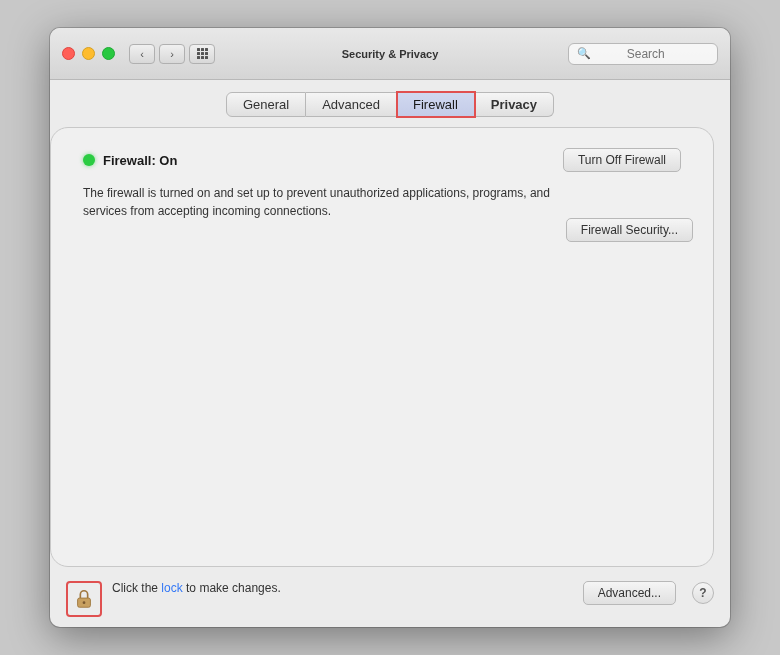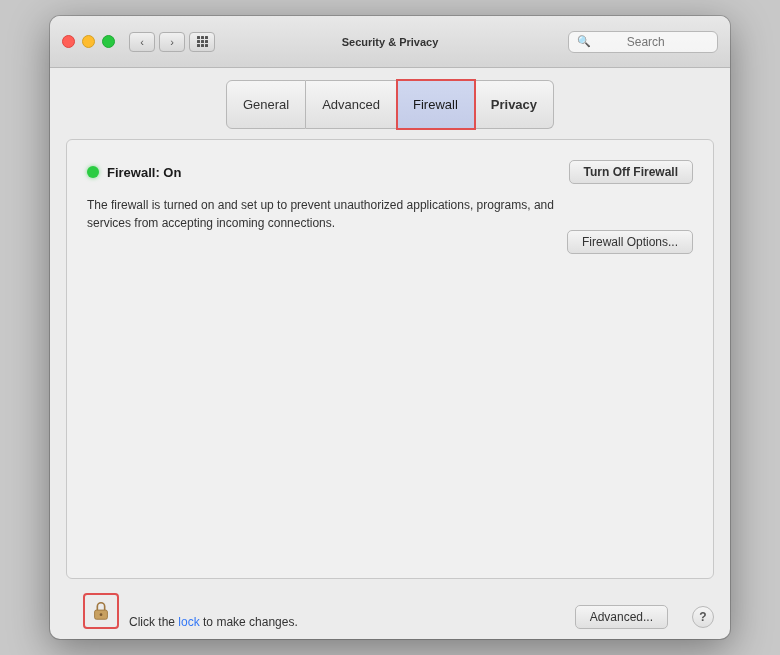--- a/index.html
+++ b/index.html
@@ -137,21 +137,21 @@
     .tab-bar {
       display: flex;
       justify-content: center;
       align-items: center;
       padding: 12px 0 10px;
       gap: 0;
       background: #ececec;
     }
 
     .tab {
-      padding: 16px 16px;
+      padding: 4px 16px;
       font-size: 13px;
       color: #333;
       background: linear-gradient(to bottom, #f5f5f5, #e0e0e0);
       border: 1px solid #b8b8b8;
       cursor: pointer;
       position: relative;
     }
 
     .tab:first-child { border-radius: 6px 0 0 6px; }
     .tab:last-child { border-radius: 0 6px 6px 0; font-weight: bold; }
@@ -162,26 +162,26 @@
       border-color: #7a8ec0;
       color: #1a1a1a;
       font-weight: 400;
       outline: 2px solid #e05050;
       outline-offset: -1px;
       z-index: 2;
     }
 
     
     .content-area {
-      margin: 0 16px 0 16px;
+      margin: 0 16px 0 0;
       background: #f0f0f0;
       border: 1px solid #c8c8c8;
-      border-radius: 6px;
+      border-radius: 18px;
       min-height: 440px;
-      padding: 20px 20px;
+      padding: 20px 32px;
       position: relative;
     }
 
     .firewall-status-row {
       display: flex;
       align-items: center;
       margin-bottom: 12px;
     }
 
     .status-dot {
@@ -202,21 +202,20 @@
 
     .turn-off-btn {
       margin-left: auto;
       padding: 4px 14px;
       font-size: 12px;
       background: linear-gradient(to bottom, #f5f5f5, #e0e0e0);
       border: 1px solid #b8b8b8;
       border-radius: 5px;
       color: #333;
       cursor: pointer;
-      font-weight: bold;
     }
 
     .firewall-desc {
       font-size: 12px;
       color: #333;
       line-height: 1.5;
       margin-bottom: 20px;
       max-width: 480px;
     }
 
@@ -229,25 +228,24 @@
       background: linear-gradient(to bottom, #f5f5f5, #e0e0e0);
       border: 1px solid #b8b8b8;
       border-radius: 5px;
       color: #333;
       cursor: pointer;
     }
 
     
     .bottom-bar {
       display: flex;
-      align-items: flex-end;
+      align-items: flex-start;
       padding: 10px 16px;
       gap: 10px;
       margin-top: 4px;
-      margin-left: 17px;
     }
 
     .lock-icon-wrap {
       width: 36px;
       height: 36px;
       border: 2px solid #e05050;
       border-radius: 4px;
       display: flex;
       align-items: center;
       justify-content: center;
@@ -267,21 +265,21 @@
 
     .lock-text-link {
       color: #3478f6;
       text-decoration: none;
     }
 
     .bottom-right-btns {
       margin-left: auto;
       display: flex;
       align-items: center;
-      gap: 24px;
+      gap: 16px;
     }
 
     .advanced-btn {
       padding: 4px 14px;
       font-size: 12px;
       background: linear-gradient(to bottom, #f5f5f5, #e0e0e0);
       border: 1px solid #b8b8b8;
       border-radius: 5px;
       color: #333;
       cursor: pointer;
@@ -350,21 +348,21 @@
 
   <div class="content-area">
     <div class="firewall-status-row">
       <div class="status-dot"></div>
       <span class="firewall-on-label">Firewall: On</span>
       <button class="turn-off-btn">Turn Off Firewall</button>
     </div>
 
     <p class="firewall-desc">The firewall is turned on and set up to prevent unauthorized applications, programs, and services from accepting incoming connections.</p>
 
-    <button class="firewall-options-btn">Firewall Options...</button>
+    <button class="firewall-options-btn">Firewall Security...</button>
   </div>
 
   <div class="bottom-bar">
     <div class="lock-icon-wrap">
       <svg class="lock-svg" viewBox="0 0 24 24" fill="none" xmlns="http://www.w3.org/2000/svg">
         <rect x="5" y="11" width="14" height="10" rx="2" fill="#c8a060" stroke="#a07840" stroke-width="1"></rect>
         <path d="M8 11V7a4 4 0 0 1 8 0v4" stroke="#a07840" stroke-width="1.8" fill="none"></path>
         <circle cx="12" cy="16" r="1.5" fill="#7a5830"></circle>
       </svg>
     </div>

